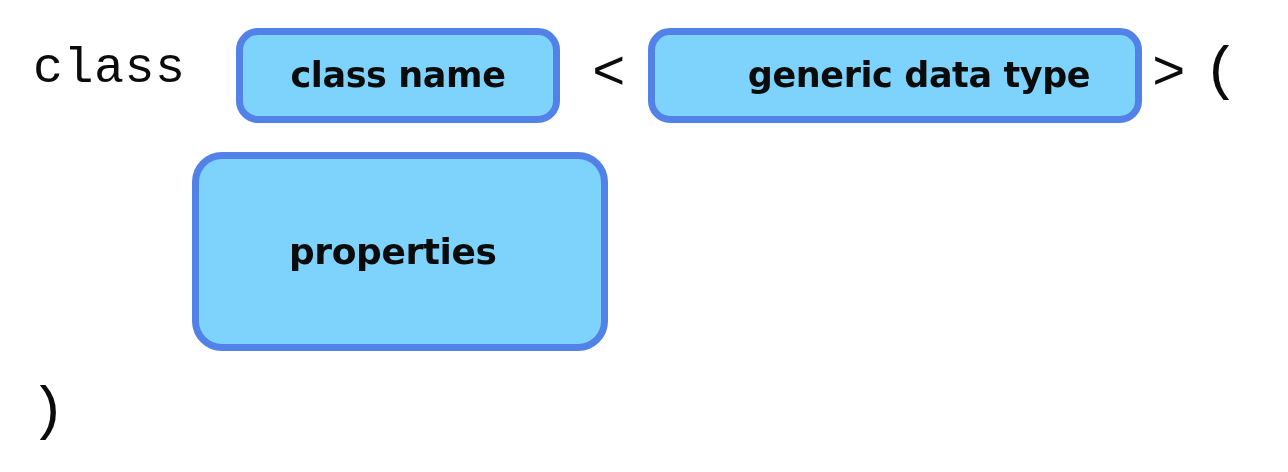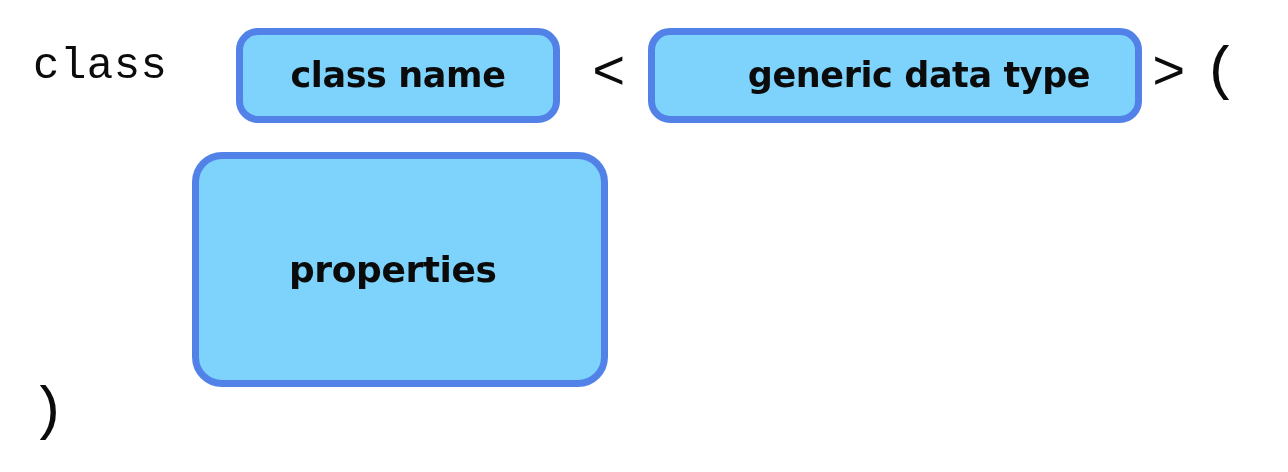--- a/index.html
+++ b/index.html
@@ -28,21 +28,21 @@
     font-weight: 400;
     color: #0b0b0b;
     white-space: pre;
     line-height: 1;
     user-select: none;
   }
 
   #kw-class {
     left: 33px;
     top: 44px;
-    font-size: 44px;
+    font-size: 50px;
     letter-spacing: 0.5px;
   }
 
   #angle-open {
     left: 592px;
     top: 46px;
     font-size: 56px;
   }
 
   #angle-close {
@@ -111,21 +111,21 @@
   #slot-generic-type .slot-label {
     font-size: 35px;
     margin-left: 48px;
   }
 
   
   #slot-properties {
     left: 192px;
     top: 152px;
     width: 416px;
-    height: 235px;
+    height: 199px;
     border-width: 7px;
     border-radius: 30px;
     justify-content: flex-start;
     padding-left: 90px;
   }
   #slot-properties .slot-label {
     font-size: 36px;
   }
 </style>
 </head>

